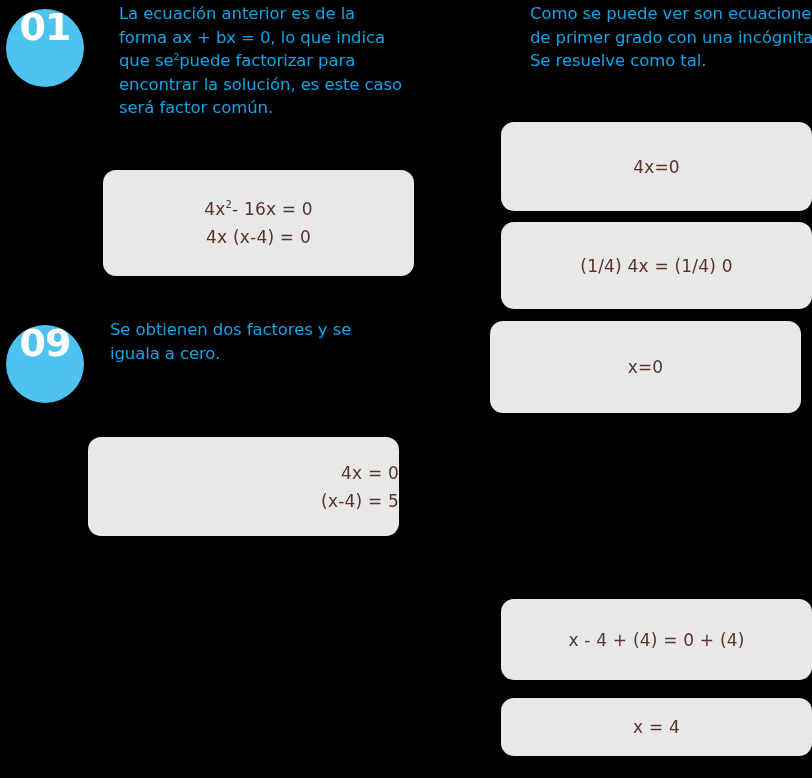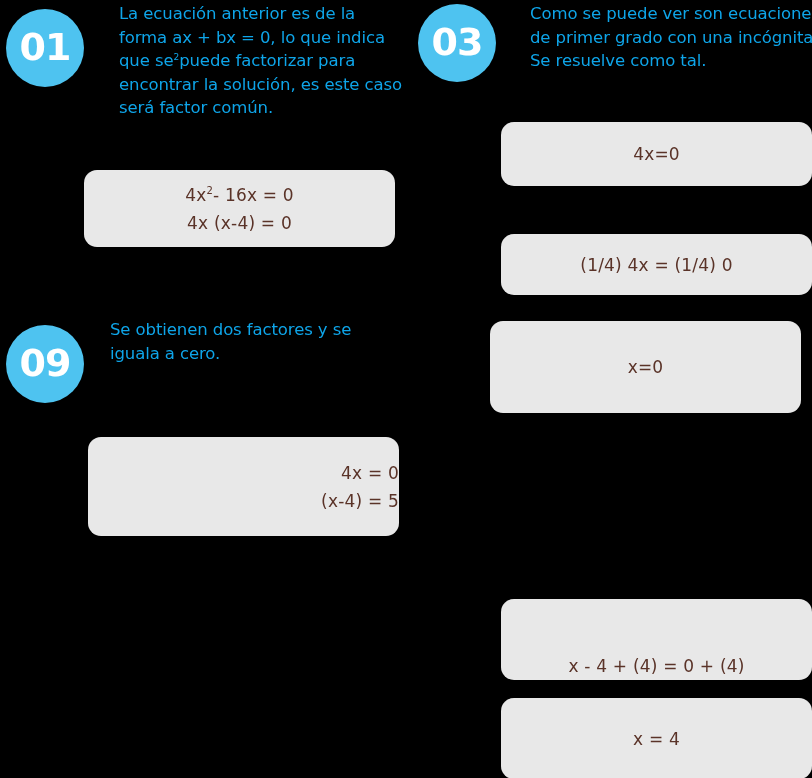--- a/index.html
+++ b/index.html
@@ -23,21 +23,20 @@
   }
 
   
   .badge {
     position: absolute;
     width: 78px;
     height: 78px;
     border-radius: 50%;
     background: #4EC3F0;
     display: flex;
-    align-items: center;
     justify-content: center;
   }
   .badge-num {
     font-family: "DejaVu Sans", sans-serif;
     font-weight: bold;
     font-size: 38px;
     color: #FFFFFF;
     letter-spacing: -1px;
     line-height: 1;
     transform: translateY(-1px);
@@ -85,29 +84,29 @@
 
   
   #badge-01 { left: 6px;  top: 9px;  }
   #badge-02 { left: 6px;  top: 325px;}
   #badge-03 { left: 418px;top: 4px;  }
 
   #para-01  { left: 119px; top: 2px;  width: 288px; }
   #para-02  { left: 110px; top: 318px; width: 288px; }
   #para-03  { left: 530px; top: 2px;  width: 290px; }
 
-  #card-l1  { left: 84px;  top: 170px; width: 311px; height: 77px; }
+  #card-l1  { left: 103px;  top: 170px; width: 311px; height: 106px; }
   #card-l2  { left: 88px;  top: 437px; width: 311px; height: 99px; align-items: flex-end; }
 
-  #card-r1  { left: 501px; top: 122px; width: 311px; height: 64px; }
-  #card-r2  { left: 501px; top: 234px; width: 311px; height: 61px; justify-content: center; }
+  #card-r1  { left: 501px; top: 122px; width: 311px; height: 89px; }
+  #card-r2  { left: 501px; top: 222px; width: 311px; height: 87px; justify-content: center; }
   #card-r3  { left: 490px; top: 321px; width: 311px; height: 92px; }
   #card-r4  { left: 501px; top: 500px; width: 311px; height: 81px; }
-  #card-r5  { left: 501px; top: 599px; width: 311px; height: 81px; justify-content: flex-end; }
-  #card-r6  { left: 501px; top: 698px; width: 311px; height: 81px; }
+  #card-r5  { left: 501px; top: 599px; width: 311px; height: 81px; }
+  #card-r6  { left: 501px; top: 698px; width: 311px; height: 58px; }
 </style>
 </head>
 <body>
 
 <div class="canvas">
 
   <div class="badge" id="badge-01">
     <span class="badge-num">01</span>
   </div>
 
@@ -124,23 +123,20 @@
     <span class="badge-num">09</span>
   </div>
 
   <div class="para" id="para-02">Se obtienen dos factores y se iguala a cero.</div>
 
   <div class="card" id="card-l2">
     <div class="eq">4x = 0</div>
     <div class="eq">(x-4) = 5</div>
   </div>
 
-  <div class="badge" id="badge-03">
-    <span class="badge-num">03</span>
-  </div>
 
   <div class="para" id="para-03">Como se puede ver son ecuaciones de primer grado con una incógnita. Se resuelve como tal.</div>
 
   <div class="card" id="card-r1">
     <div class="eq">4x=0</div>
   </div>
   <div class="card" id="card-r2">
     <div class="eq">(1/4) 4x = (1/4) 0</div>
   </div>
   <div class="card" id="card-r3">

